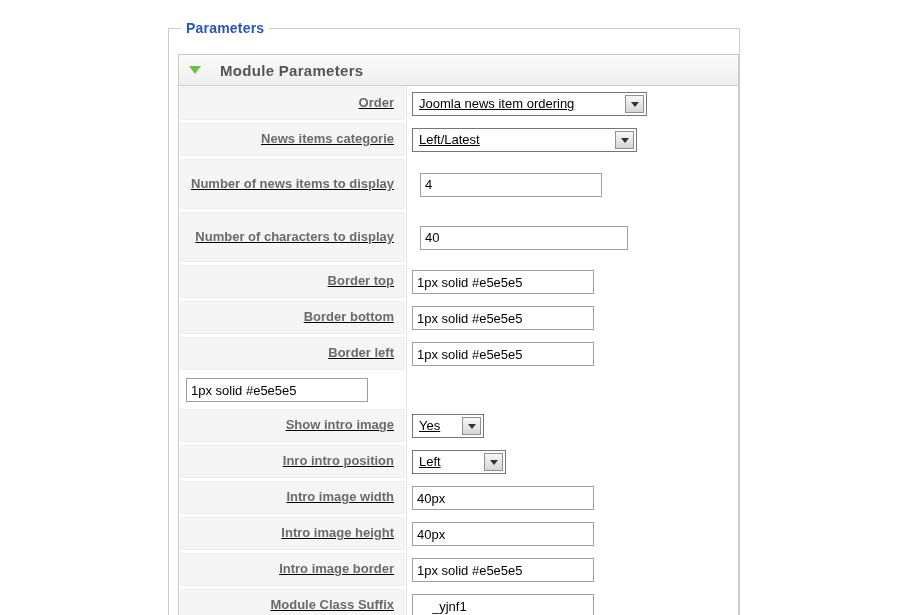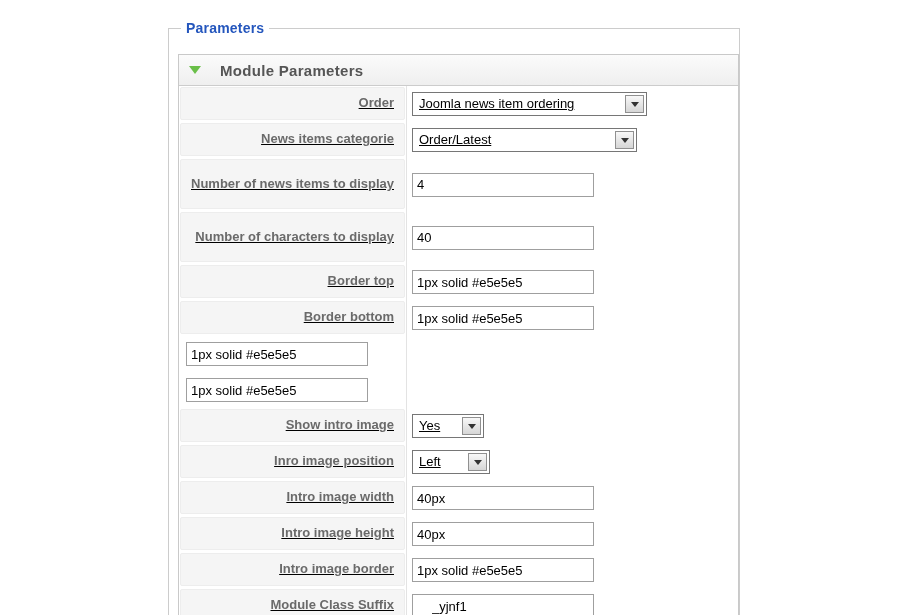--- a/index.html
+++ b/index.html
@@ -31,21 +31,21 @@
     border-top:8px solid #6abf49;
   }
   .panel-title { font-size:15px; font-weight:bold; color:#555555; letter-spacing:.3px;margin-left:11px; }
 
   .rows { position:relative; }
   .rows::after {
     content:""; position:absolute; left:227px; top:0; bottom:0; width:1px;
     background:#e3e3e3;
   }
   .row { display:flex; align-items:center; height:36px; }
-  .row.tall { height:53px; }
+  .row.tall { height:53px;gap:8px; }
   .label-cell {
     flex:0 0 225px; align-self:stretch; margin:1px 0 2px 1px;
     background:#f5f5f5; border:1px solid #ededed; border-radius:2px;
     display:flex; align-items:center; justify-content:flex-end;text-decoration:underline;
   }
   .param-label {
     display:block; width:100%; text-align:right; padding:0 10px 0 8px;
     font-size:13px; font-weight:bold; color:#6a6a6a; line-height:1.45;
   }
   .input-cell { flex:1; padding-left:7px; display:flex; align-items:center; }
@@ -97,60 +97,63 @@
                 </span>
               </div>
             </div>
           </div>
           <div class="row">
             <div class="label-cell">
               <span class="param-label">News items categorie</span>
             </div>
             <div class="input-cell">
               <div class="select" style="width: 225px;">
-                <span class="sel-text">Order/Latest</span>
+                <span class="sel-text">Left/Latest</span>
                 <span class="sel-btn">
                   <span class="arrow-down"></span>
                 </span>
               </div>
             </div>
           </div>
           <div class="row tall">
             <div class="label-cell">
               <span class="param-label">Number of news items to display</span>
             </div>
             <div class="input-cell">
               <input class="txt" type="text" value="4" style="width: 182px;">
             </div>
           </div>
           <div class="row tall">
             <div class="label-cell">
               <span class="param-label">Number of characters to display</span>
             </div>
             <div class="input-cell">
-              <input class="txt" type="text" value="40" style="width: 182px;">
+              <input class="txt" type="text" value="40" style="width: 208px;">
             </div>
           </div>
           <div class="row">
             <div class="label-cell">
               <span class="param-label">Border top</span>
             </div>
             <div class="input-cell">
               <input class="txt" type="text" value="1px solid #e5e5e5" style="width: 182px;">
             </div>
           </div>
           <div class="row">
             <div class="label-cell">
               <span class="param-label">Border bottom</span>
             </div>
             <div class="input-cell">
               <input class="txt" type="text" value="1px solid #e5e5e5" style="width: 182px;">
             </div>
           </div>
           <div class="row">
+            <div class="label-cell">
+              <span class="param-label">Border left</span>
+            </div>
             <div class="input-cell">
               <input class="txt" type="text" value="1px solid #e5e5e5" style="width: 182px;">
             </div>
           </div>
           <div class="row">
             <div class="input-cell">
               <input class="txt" type="text" value="1px solid #e5e5e5" style="width: 182px;">
             </div>
           </div>
           <div class="row">
@@ -161,24 +164,24 @@
               <div class="select" style="width: 72px;">
                 <span class="sel-text">Yes</span>
                 <span class="sel-btn">
                   <span class="arrow-down"></span>
                 </span>
               </div>
             </div>
           </div>
           <div class="row">
             <div class="label-cell">
-              <span class="param-label">Inro image position</span>
-            </div>
-            <div class="input-cell">
-              <div class="select" style="width: 78px;">
+              <span class="param-label">Inro intro position</span>
+            </div>
+            <div class="input-cell">
+              <div class="select" style="width: 94px;">
                 <span class="sel-text">Left</span>
                 <span class="sel-btn">
                   <span class="arrow-down"></span>
                 </span>
               </div>
             </div>
           </div>
           <div class="row">
             <div class="label-cell">
               <span class="param-label">Intro image width</span>

